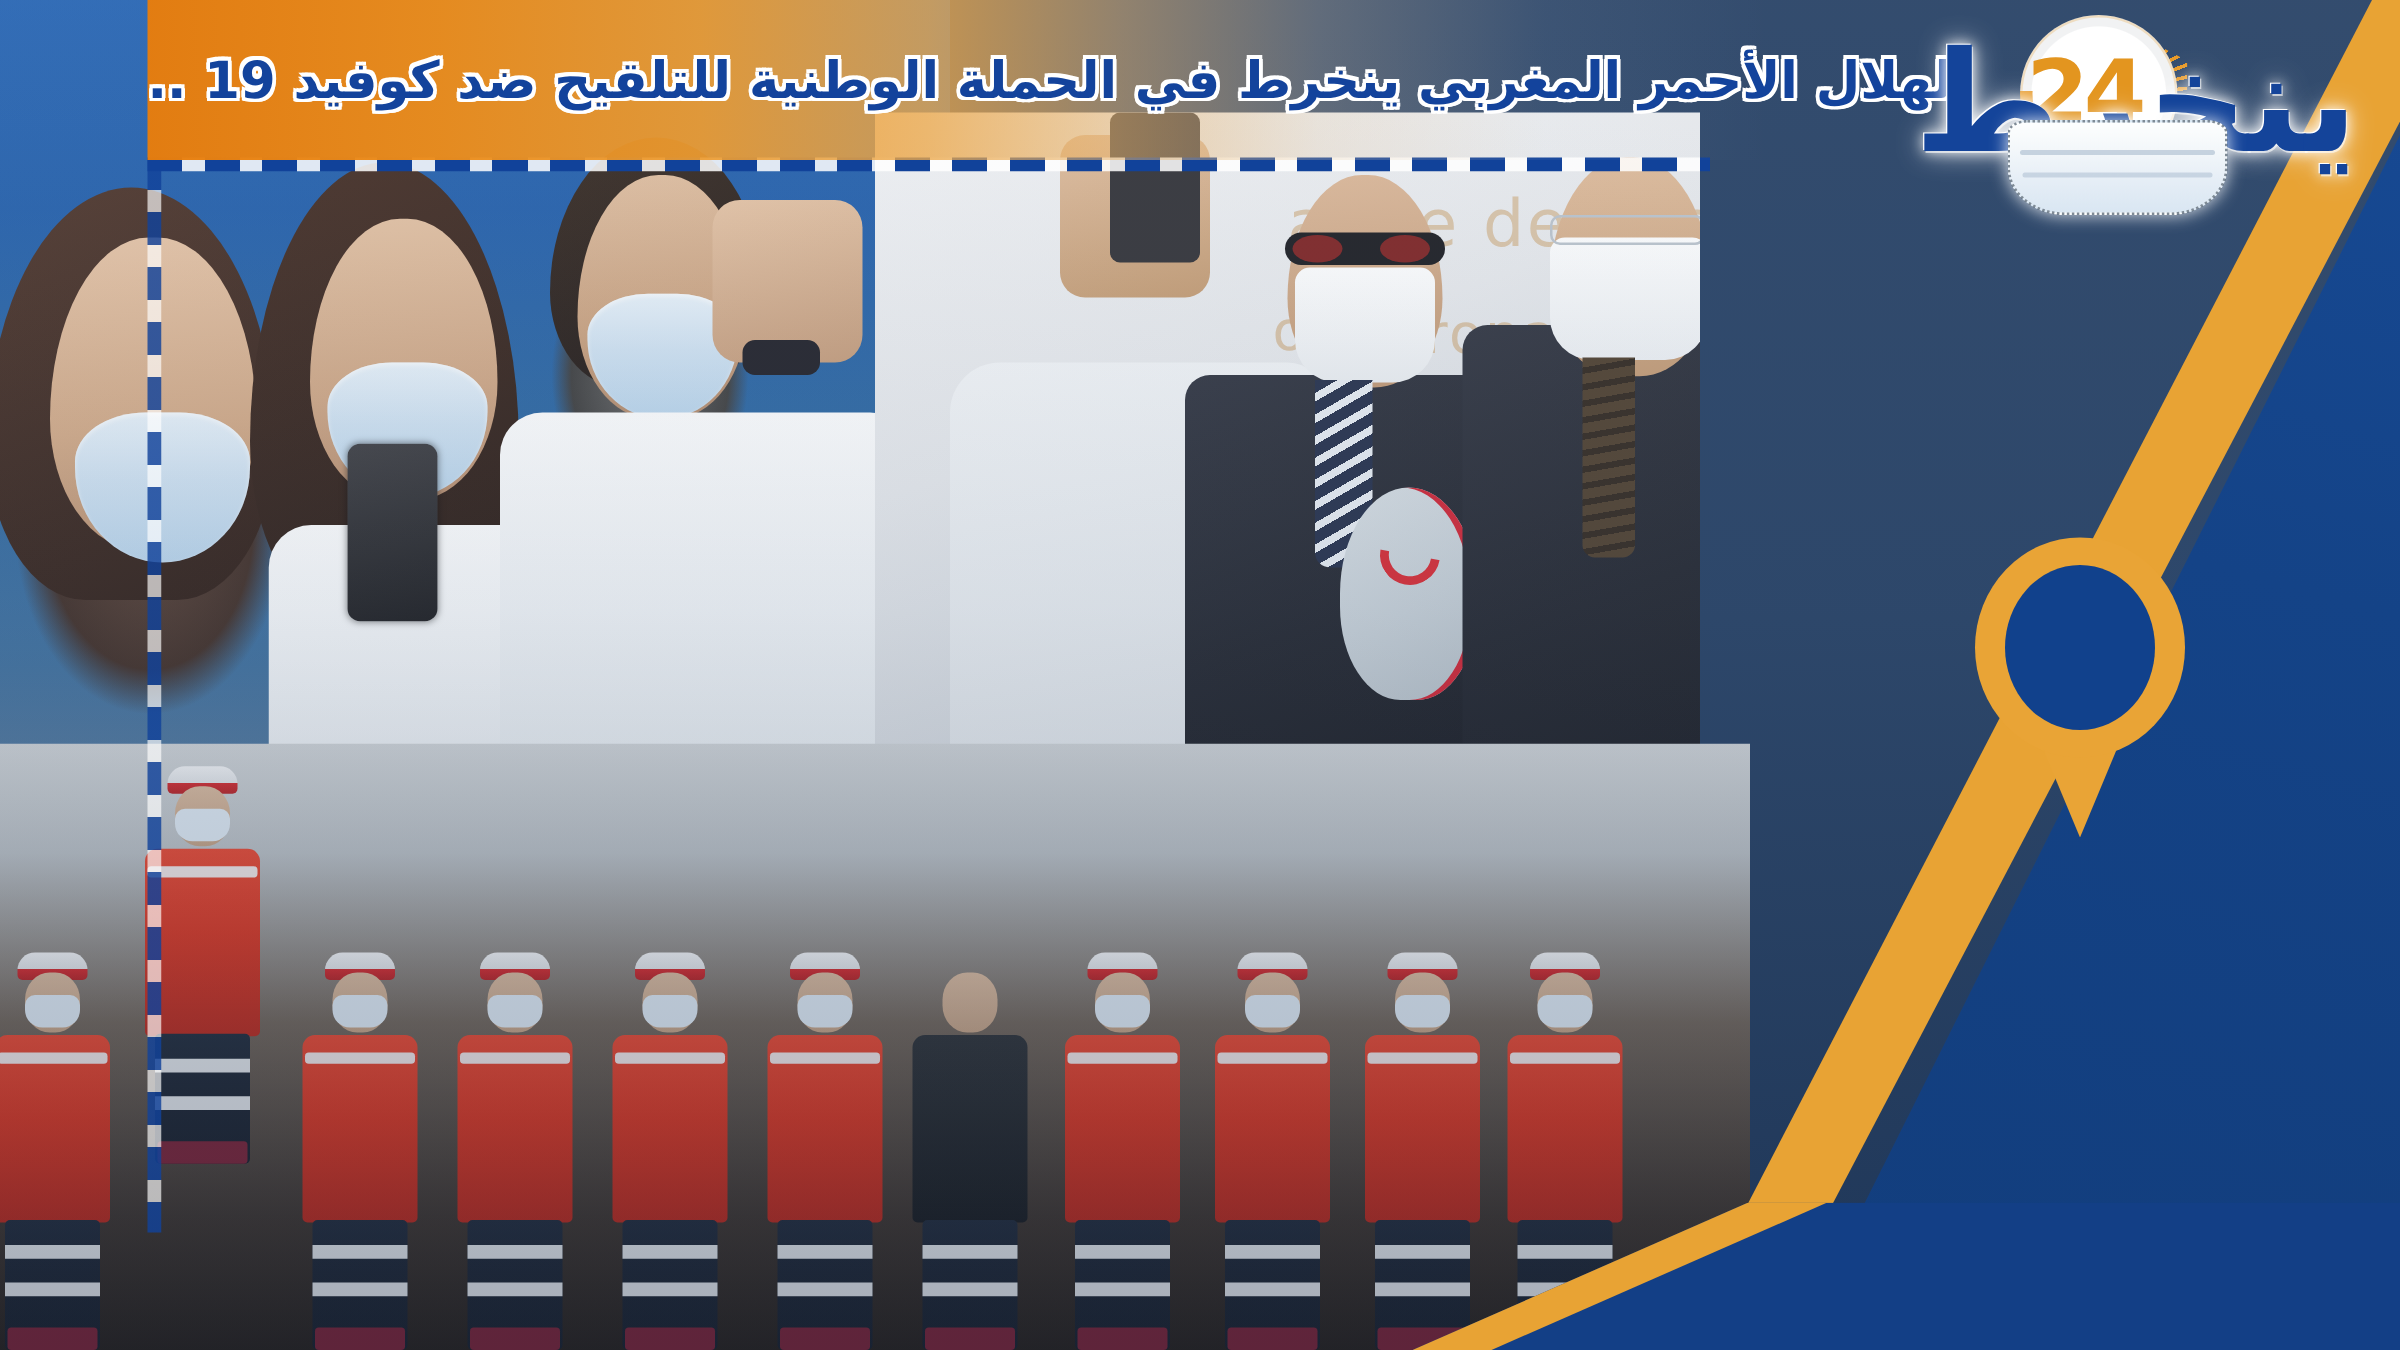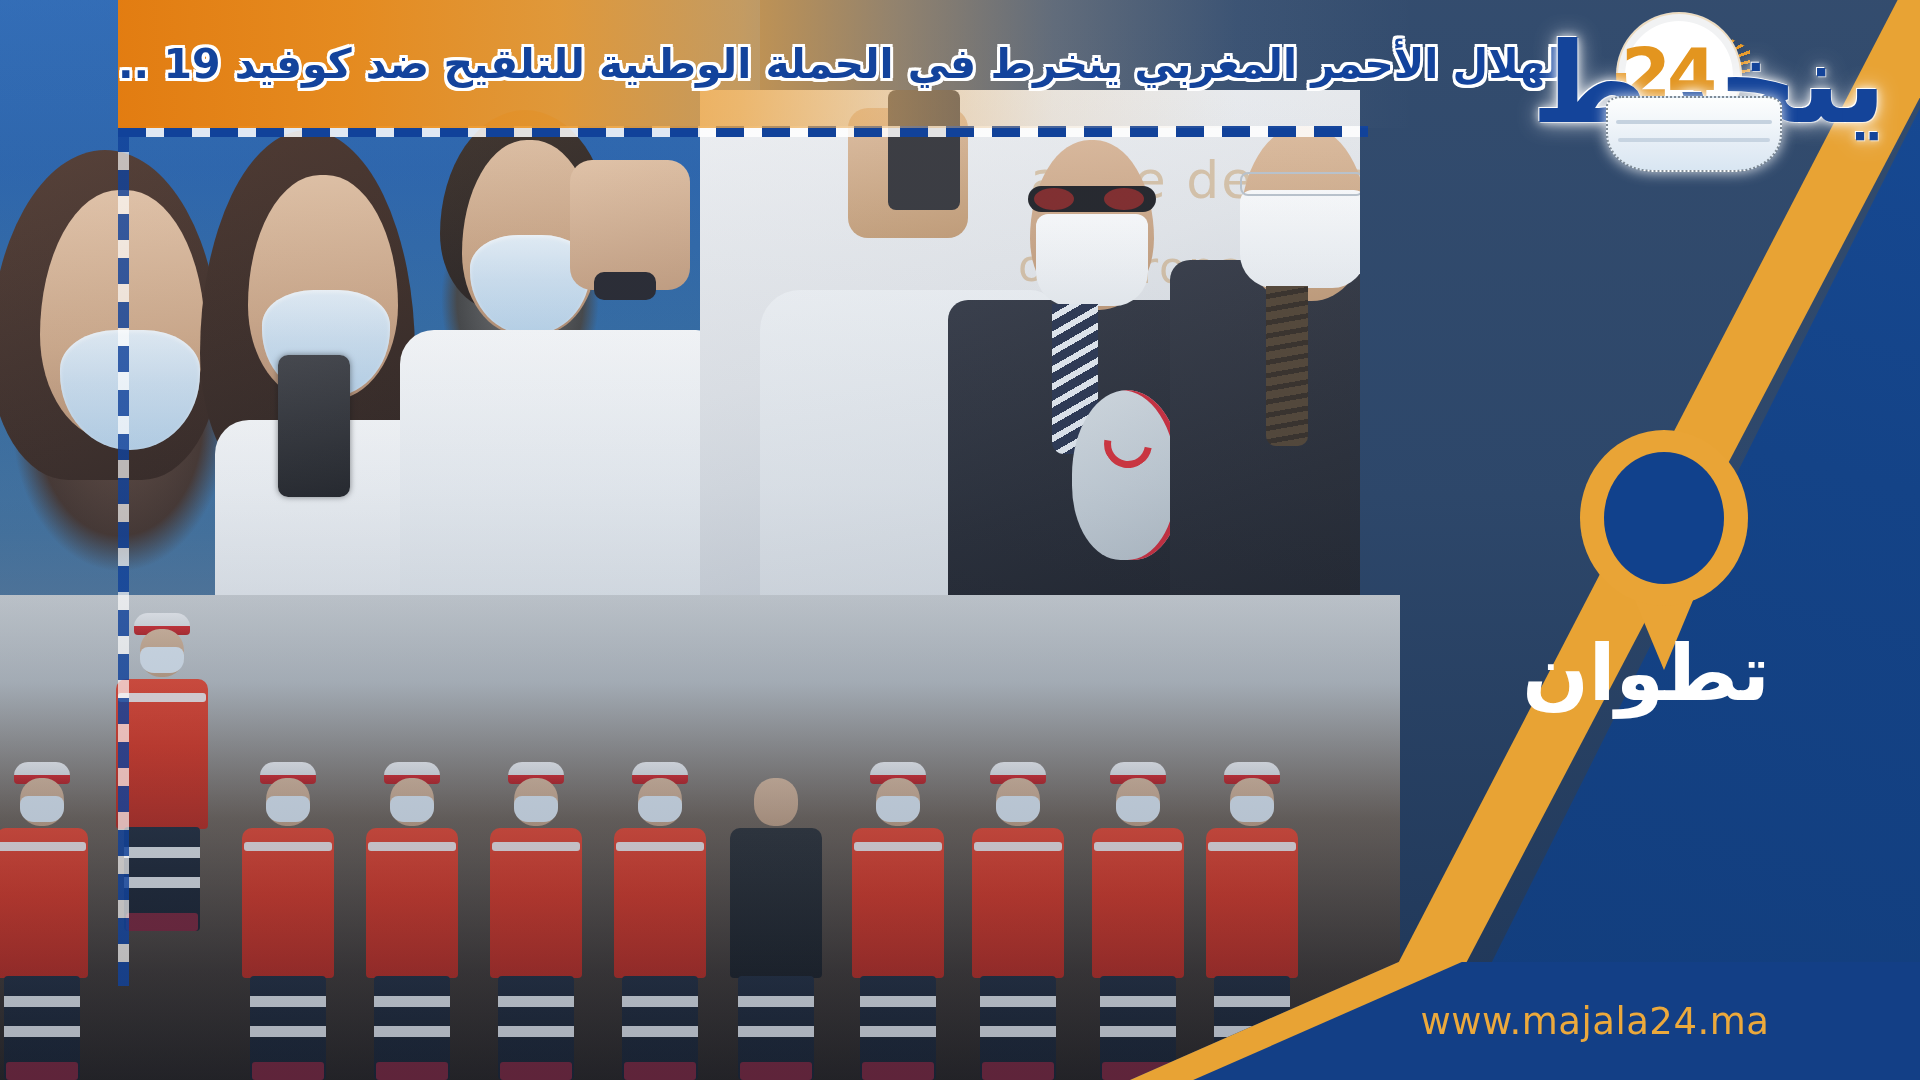--- a/index.html
+++ b/index.html
@@ -331,25 +331,23 @@
   <div id="headline-text">الهلال الأحمر المغربي ينخرط في الحملة الوطنية للتلقيح ضد كوفيد 19 ..</div>
 
   <div id="panel-diag"></div>
   <div id="panel-solid"></div>
 
   <div id="pin">
     <div id="pin-tail"></div>
     <div id="pin-head"></div>
     <div id="pin-hole"></div>
   </div>
-  <div id="city">تطوان</div>
 
   <div id="url-strip"></div>
   <div id="url-strip-diag"></div>
-  <div id="url-text">www.majala24.ma</div>
 
   <div id="logo">
     <div id="logo-rays"></div>
     <div id="logo-circle"></div>
     <div id="logo-circle-inner"></div>
     <div id="logo-24">24</div>
     <div id="logo-word">ينخرط</div>
     <div id="logo-mask"></div>
   </div>
 

